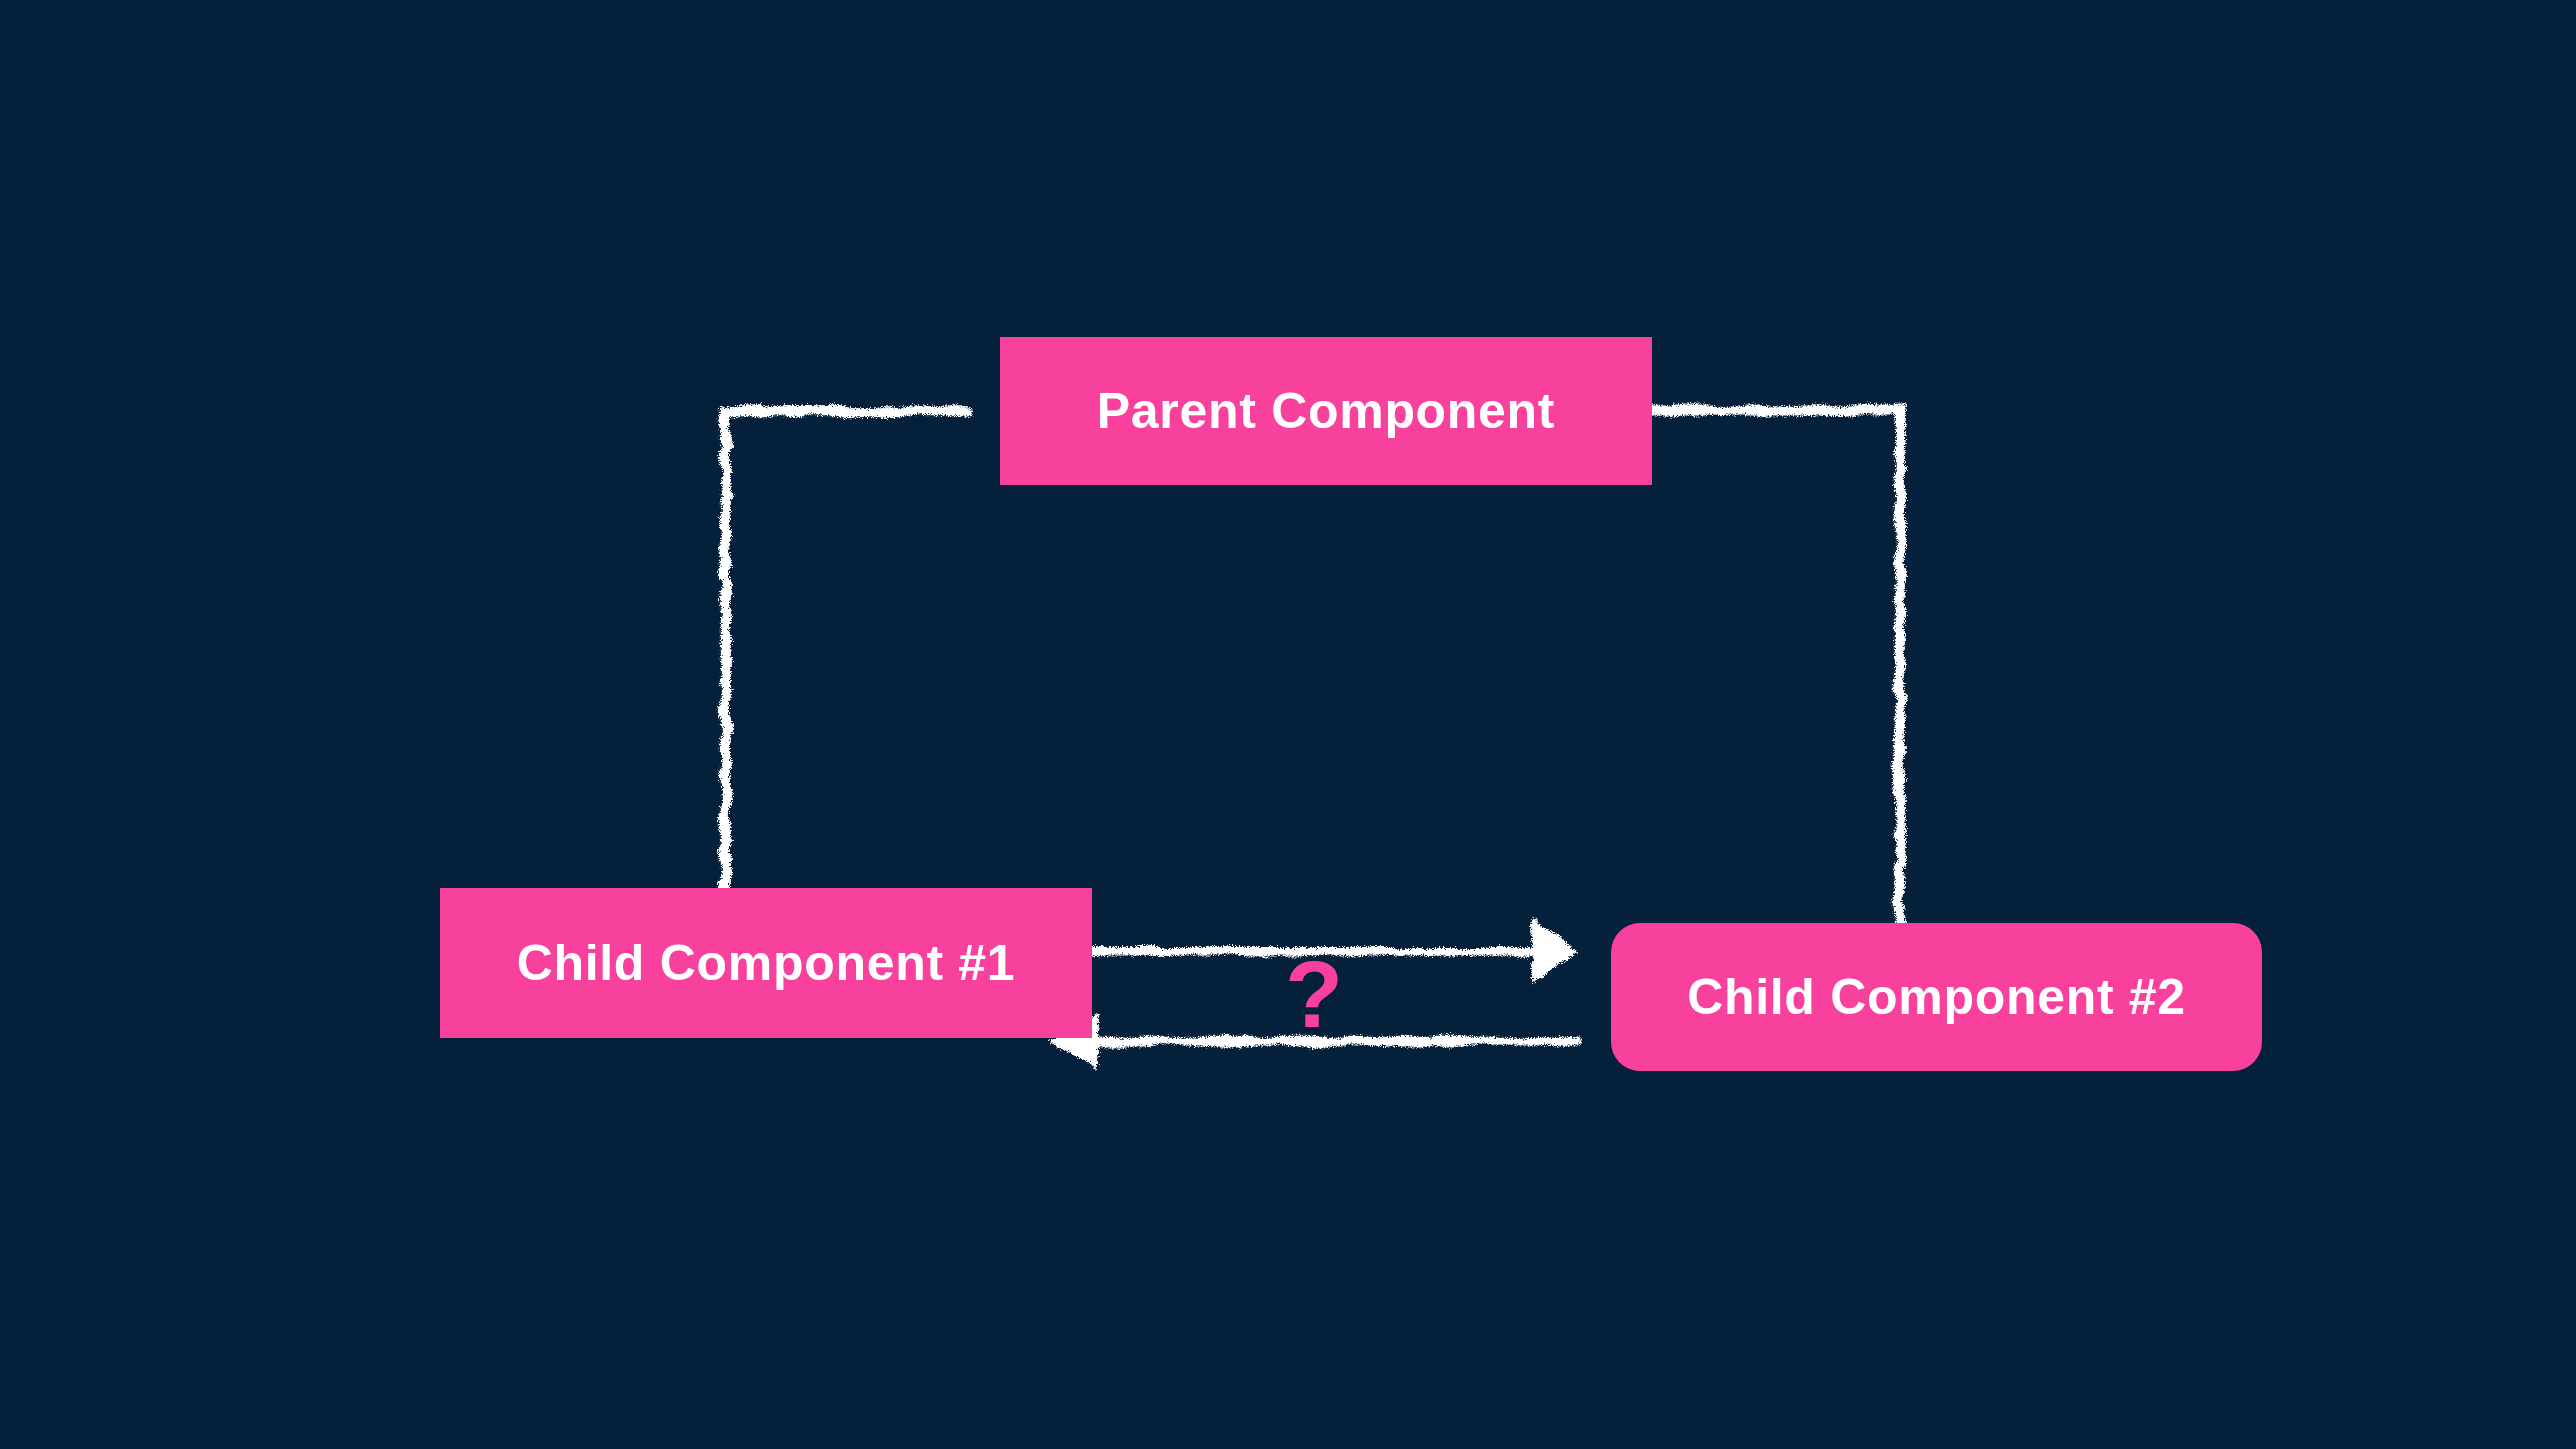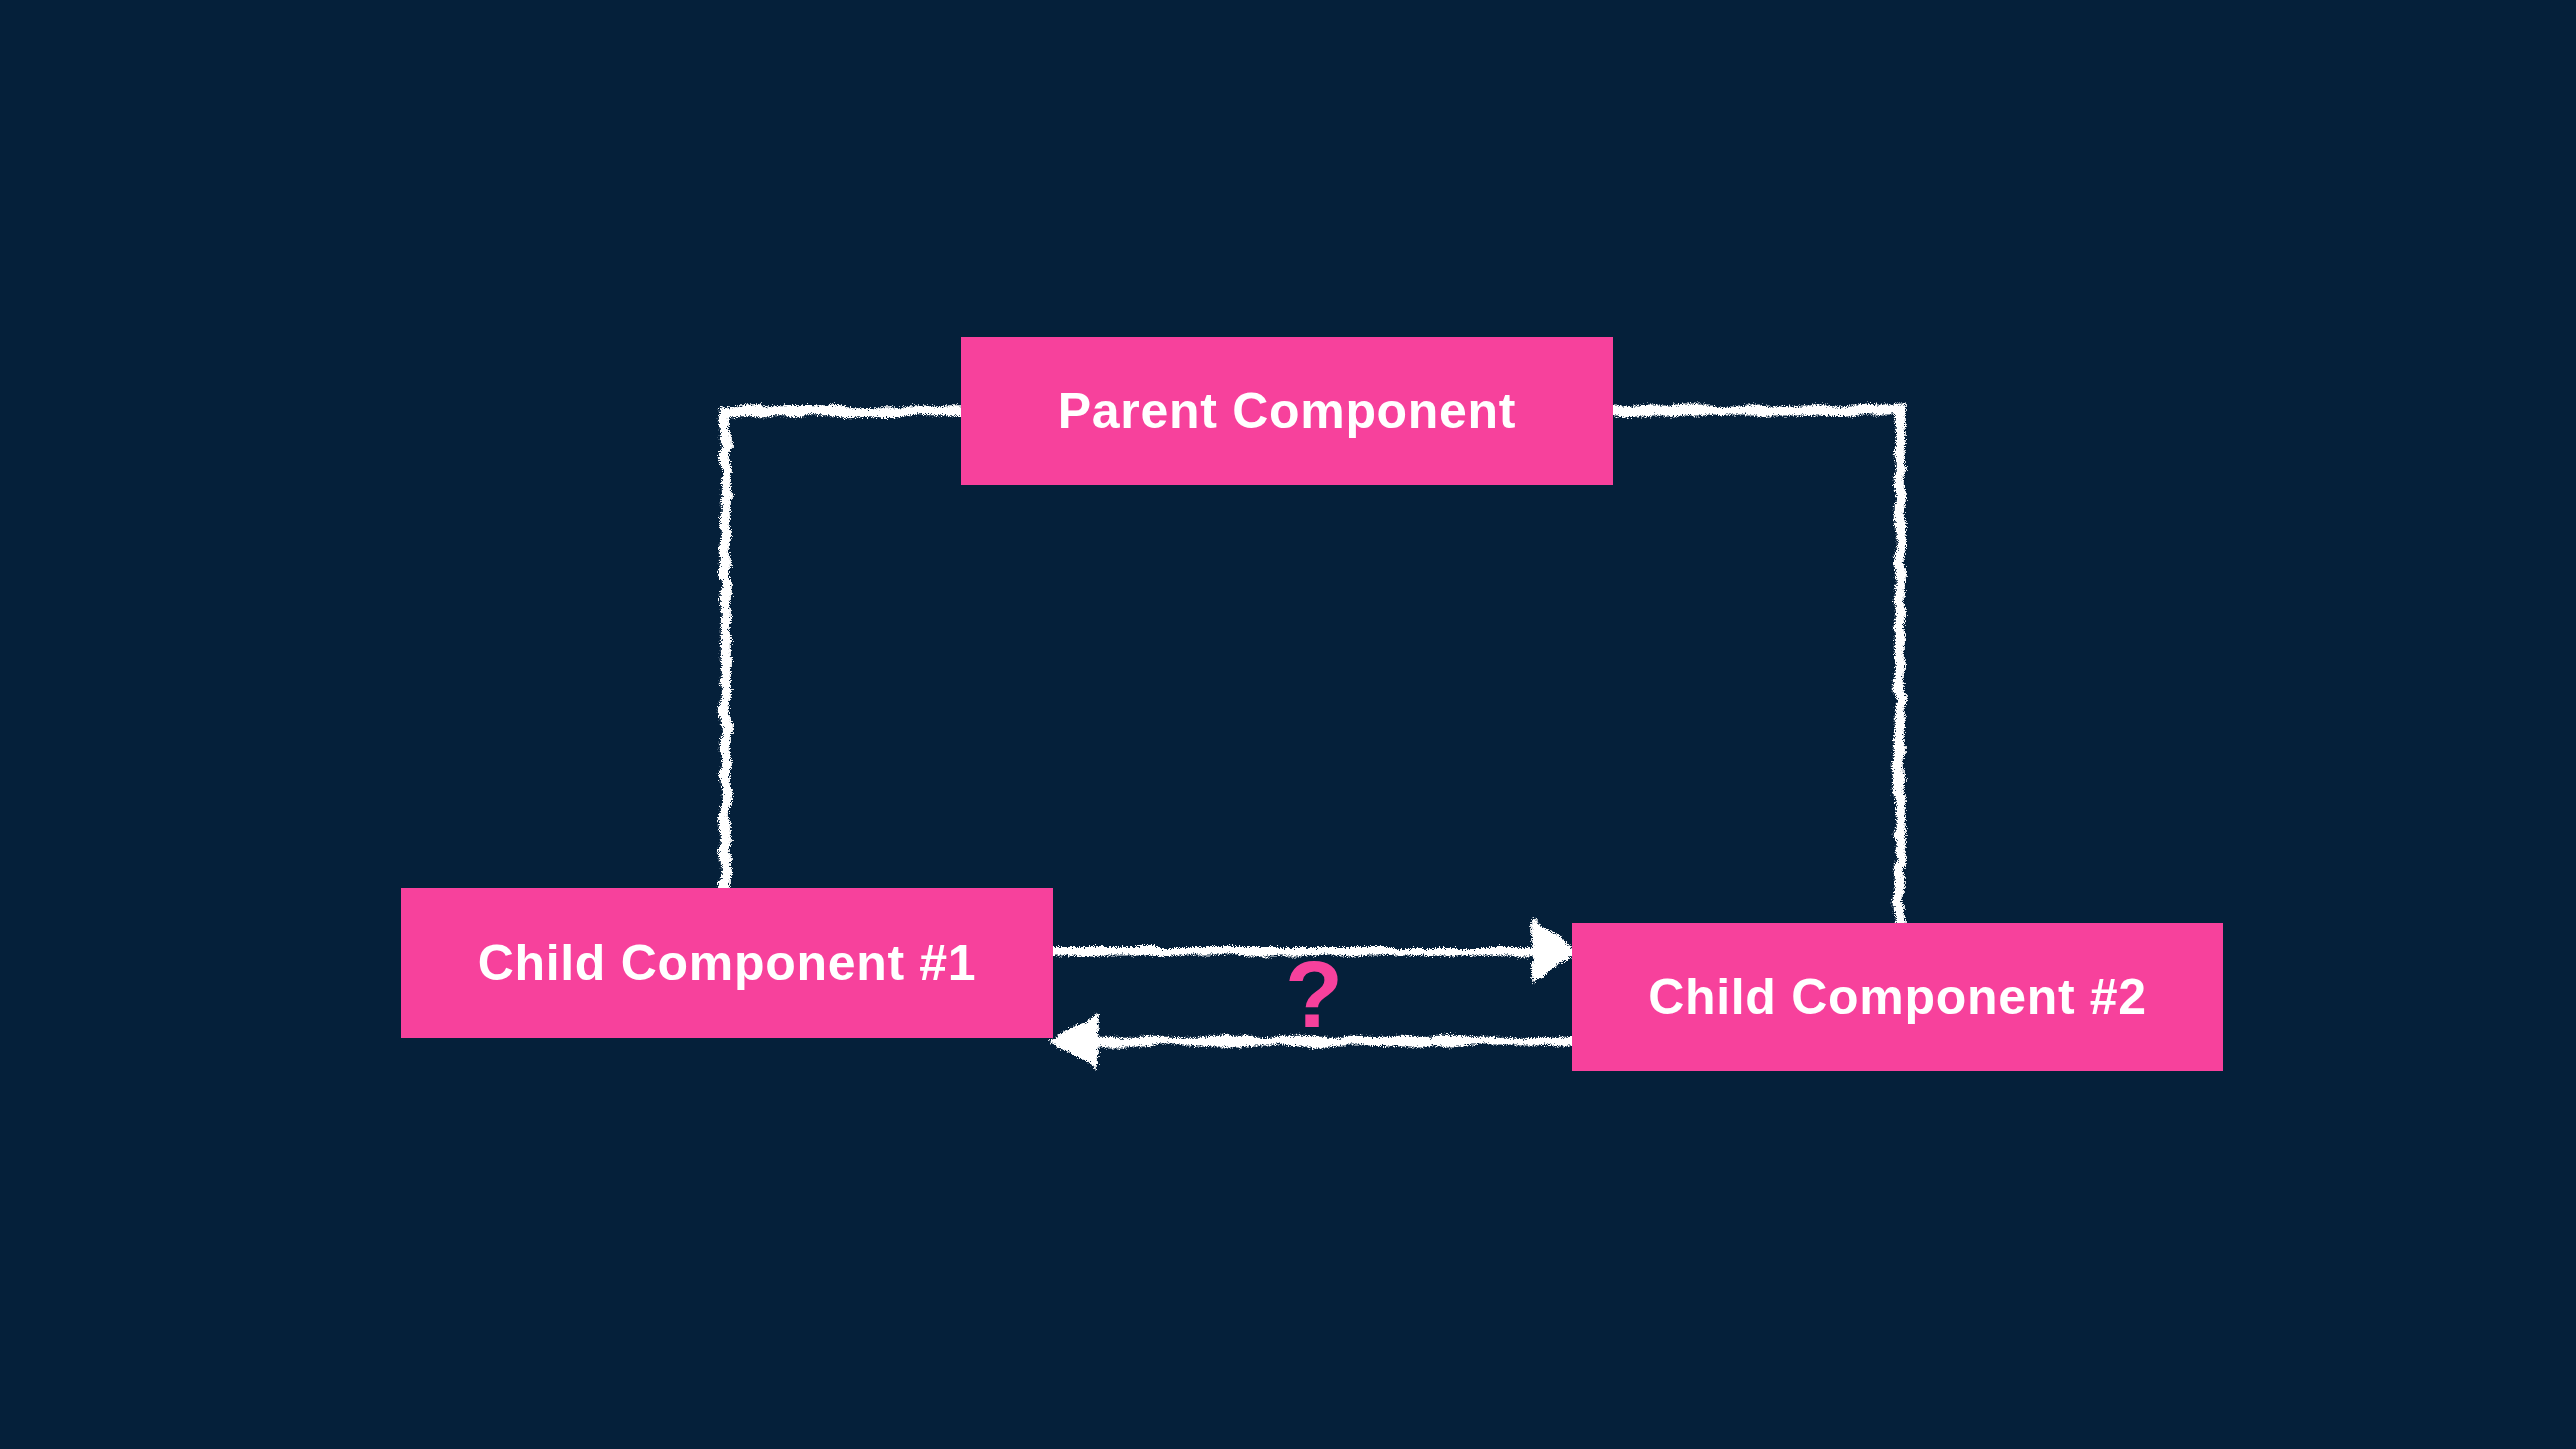--- a/index.html
+++ b/index.html
@@ -45,24 +45,25 @@
     display:flex;
     align-items:center;
     justify-content:center;
     background:var(--node-fill);
     color:var(--node-text);
     font-weight:bold;
     font-size:50px;
     letter-spacing:0.7px;
     text-align:center;
     white-space:nowrap;
+    margin-left:39px;
   }
   .node-parent{left:961px;top:337px;width:652px;height:148px;}
   .node-child1{left:401px;top:888px;width:652px;height:150px;}
-  .node-child2{left:1572px;top:923px;width:651px;height:148px;}
+  .node-child2{left:1572px;top:923px;width:651px;height:148px;border-radius:29px;}
   .qmark{
     position:absolute;
     left:1240px;
     top:934px;
     width:148px;
     height:121px;
     display:flex;
     align-items:center;
     justify-content:center;
     color:var(--question);

